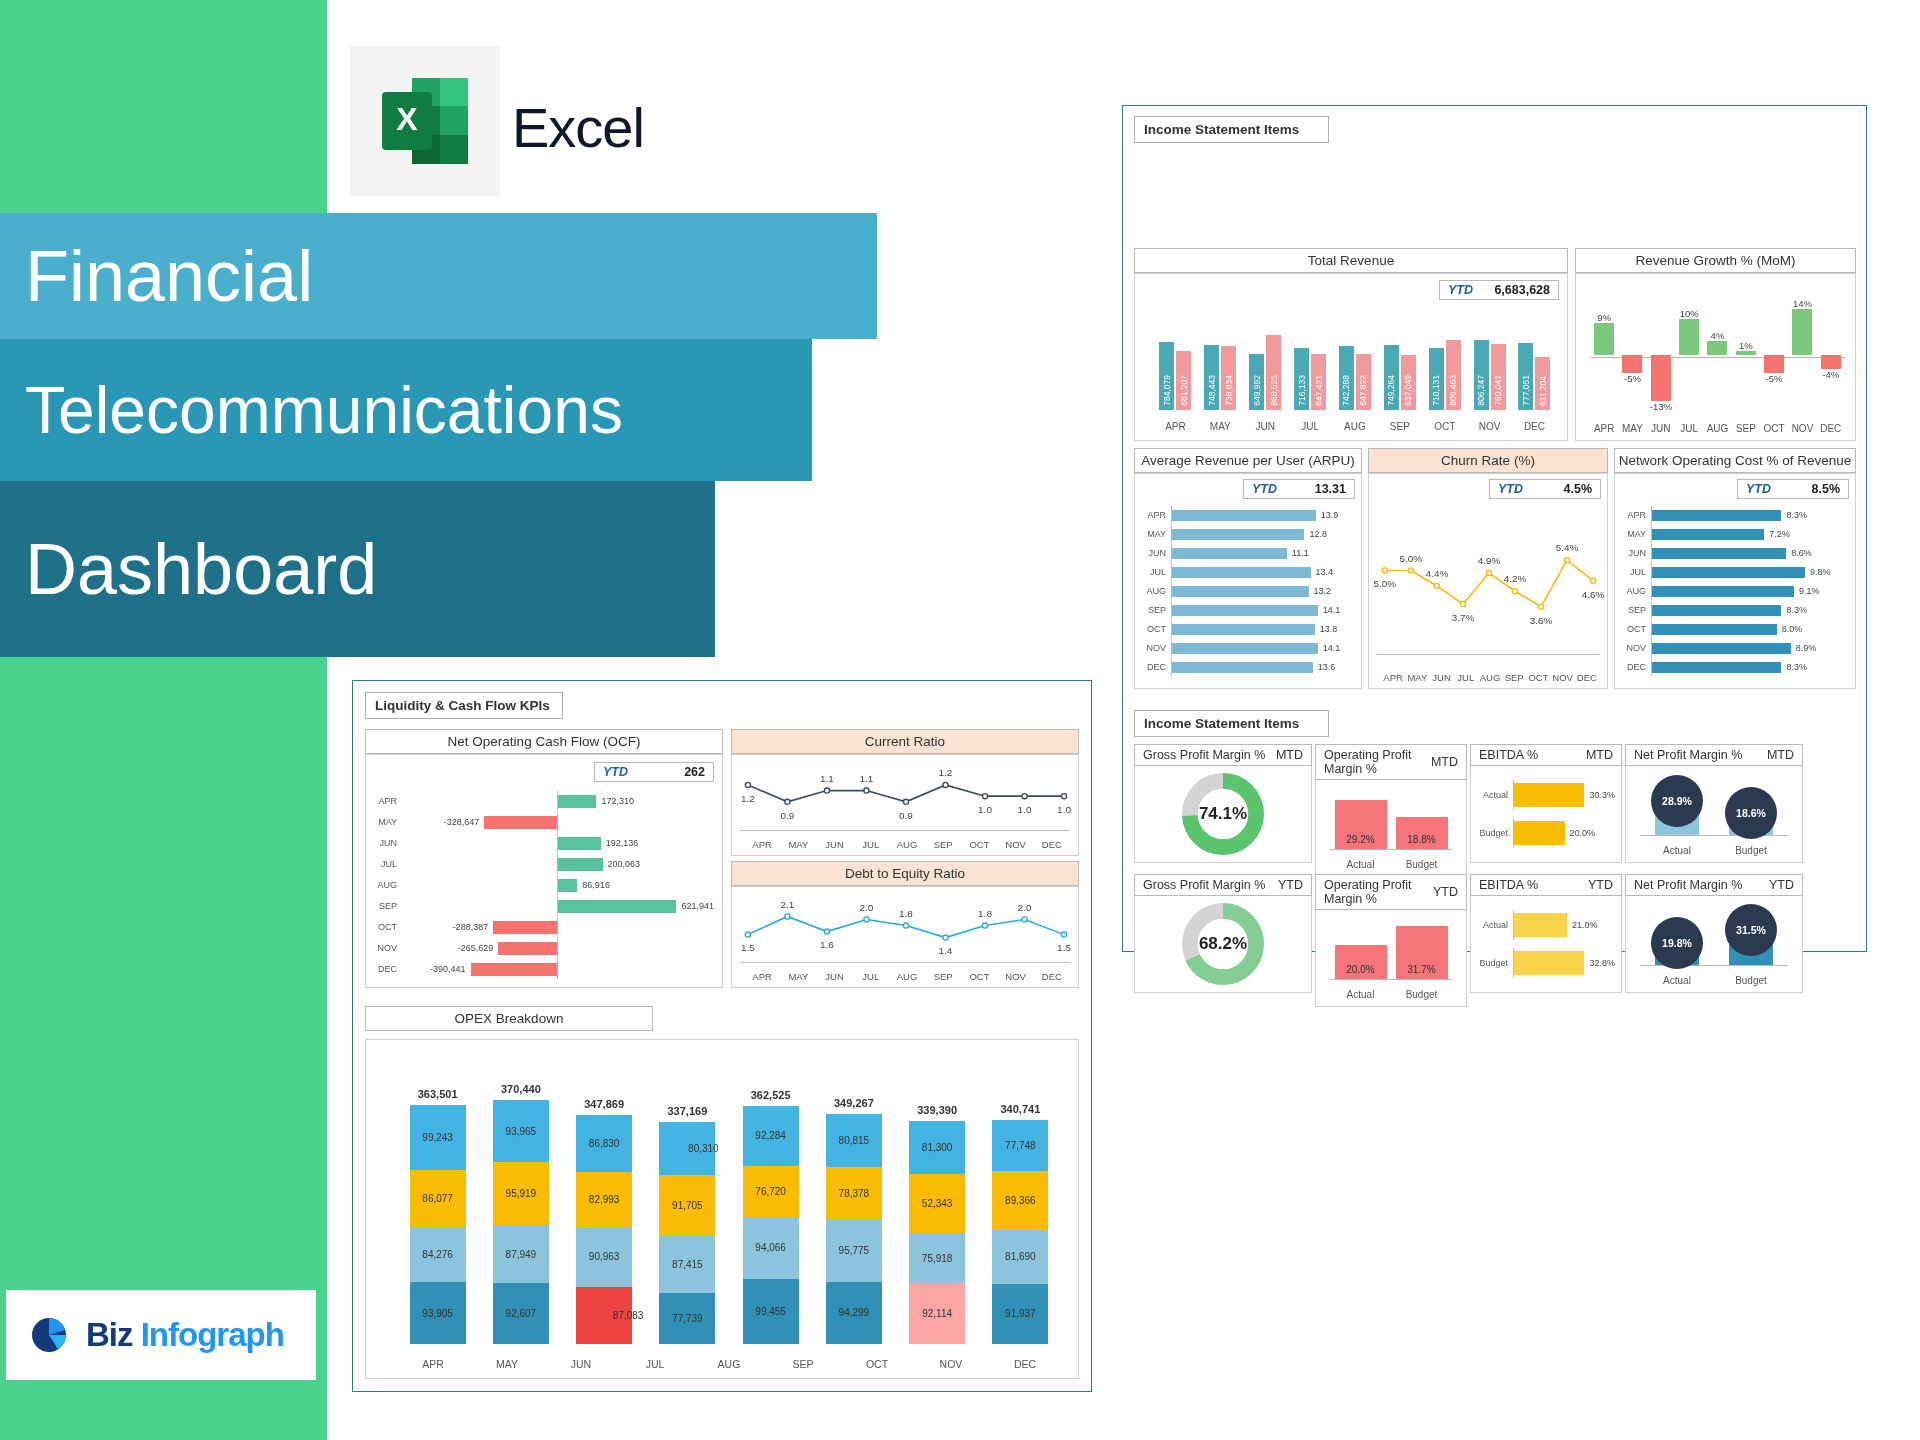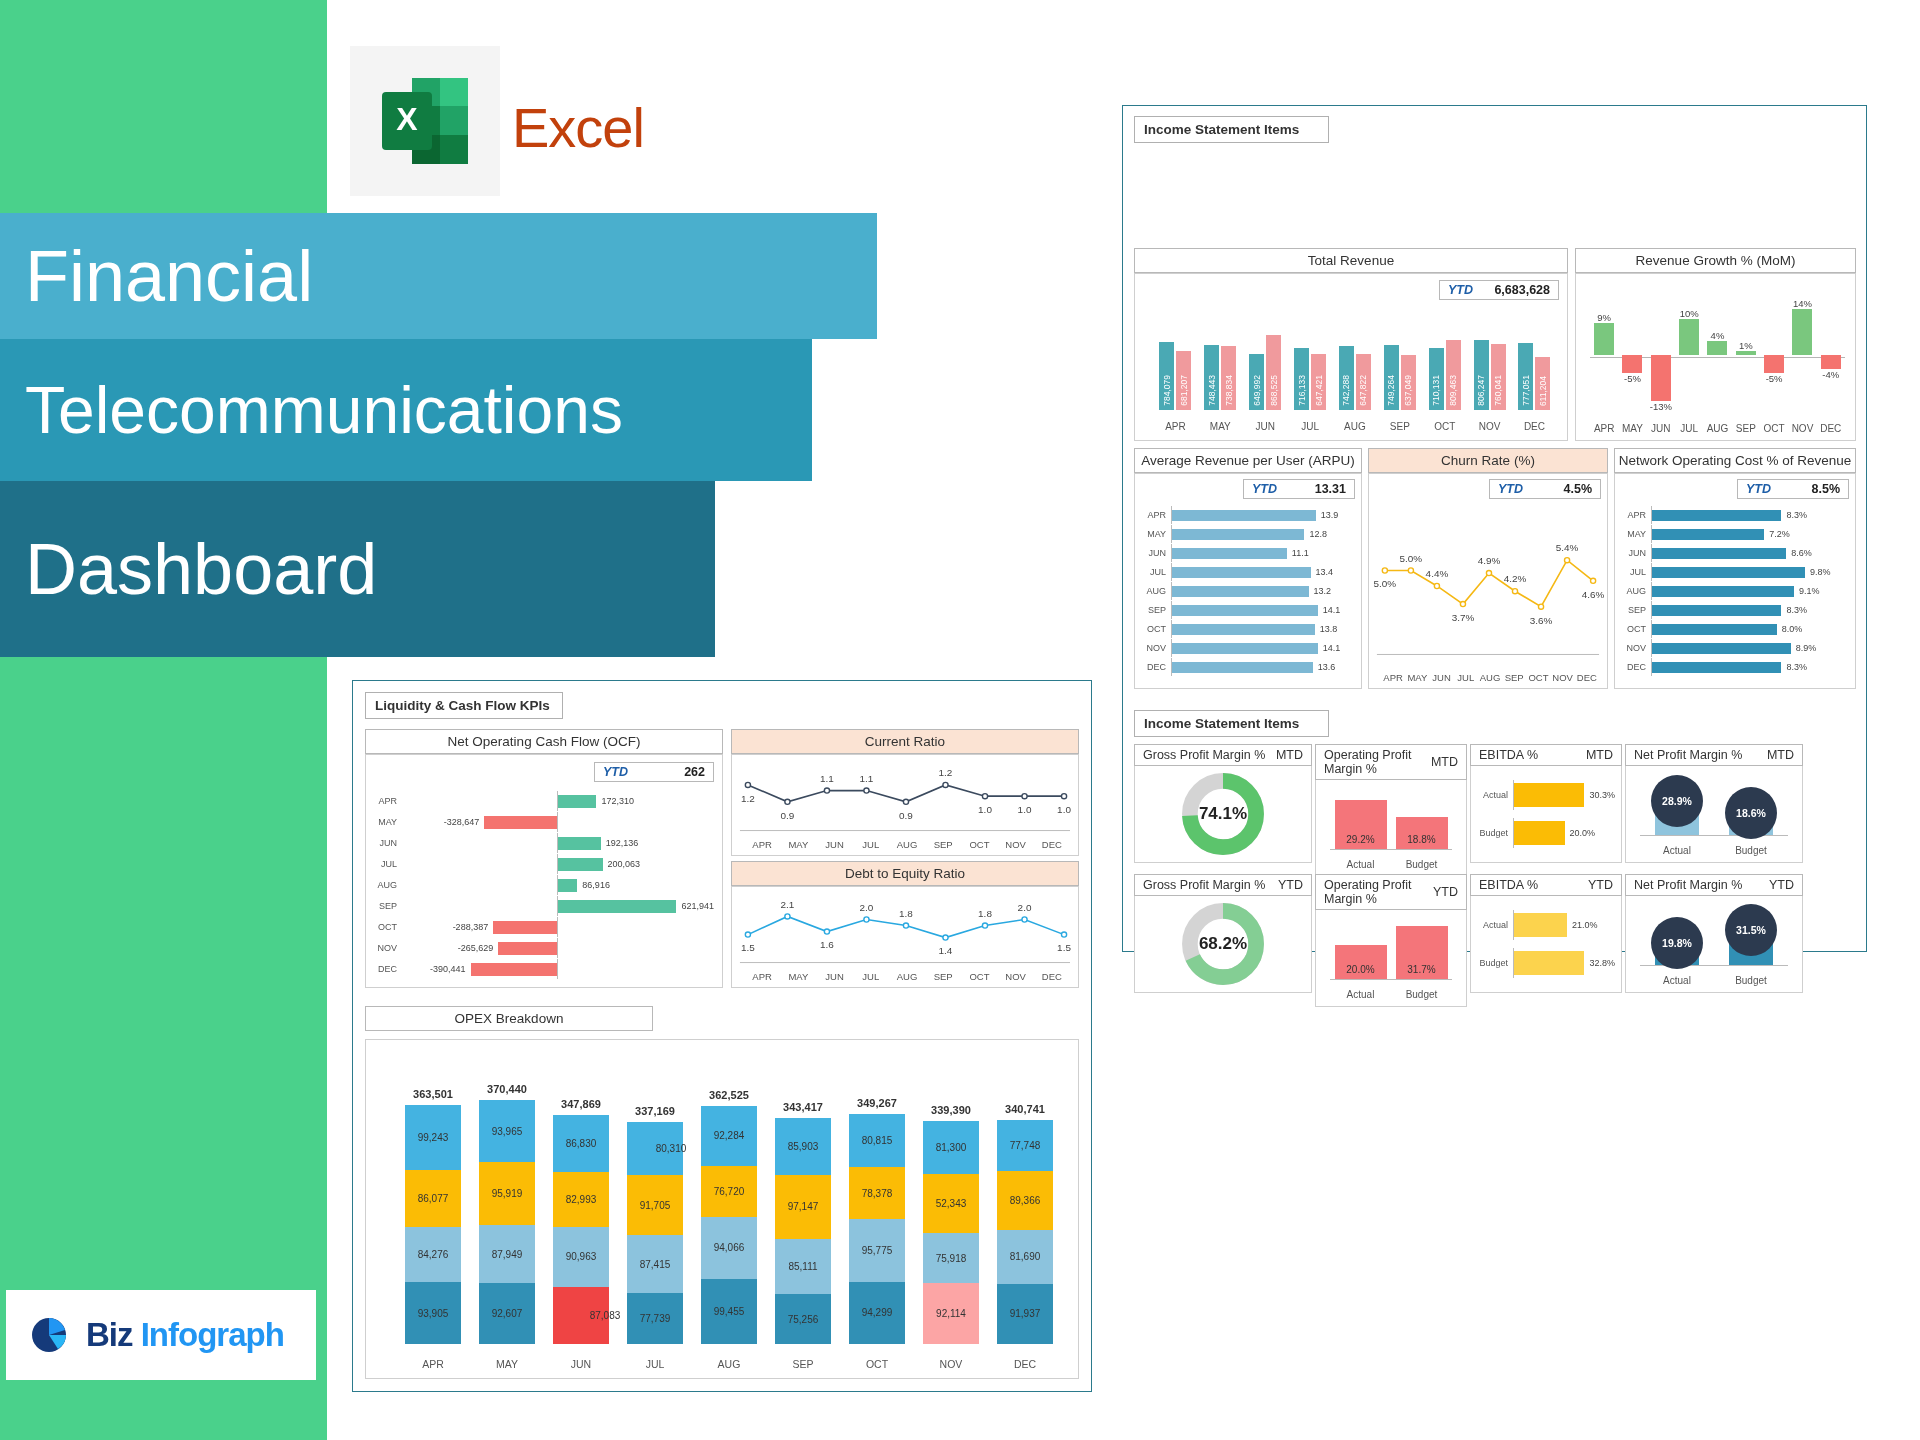--- a/index.html
+++ b/index.html
@@ -7,21 +7,21 @@
     width: 1920px; height: 1440px;
     background: #ffffff;
     font-family: "Liberation Sans", sans-serif;
     position: relative;
     overflow: hidden;
   }
   
   .green-bar { position:absolute; left:0; top:0; width:327px; height:1440px; background:#4ad18b; }
   .logo-excel-box { position:absolute; left:350px; top:46px; width:150px; height:150px; background:#f4f4f4;
       display:flex; align-items:center; justify-content:center; }
-  .excel-word { position:absolute; left:512px; top:95px; font-size:56px; color:#c2410c; letter-spacing:-1px; }
+  .excel-word { position:absolute; left:512px; top:95px; font-size:56px; color:#0f172a; letter-spacing:-1px; }
   .title-band { position:absolute; display:flex; align-items:center; color:#fff; font-weight:300; }
   .band1 { left:0; top:213px; width:877px; height:126px; background:#4aafcd; }
   .band2 { left:0; top:339px; width:812px; height:142px; background:#2a98b5; }
   .band3 { left:0; top:481px; width:715px; height:176px; background:#1f7089; }
   .band1 .t { margin-left:25px; font-size:72px; }
   .band2 .t { margin-left:25px; font-size:66px; }
   .band3 .t { margin-left:25px; font-size:72px; }
   .biz-logo-box { position:absolute; left:6px; top:1290px; width:310px; height:90px; background:#fff;
       display:flex; align-items:center; gap:14px; padding-left:22px; }
   .biz-text { font-size:33px; font-weight:bold; letter-spacing:-1px; }
@@ -909,29 +909,20 @@
           <div class="opex-col">
             <div class="opex-total">362,525</div>
             <div class="opex-stack" style="height: 238.503px;">
               <div class="opex-seg" style="flex: 92284 1 0%; background: rgb(68, 179, 225);">92,284</div>
               <div class="opex-seg" style="flex: 76720 1 0%; background: rgb(251, 188, 5);">76,720</div>
               <div class="opex-seg" style="flex: 94066 1 0%; background: rgb(140, 195, 221);">94,066</div>
               <div class="opex-seg" style="flex: 99455 1 0%; background: rgb(49, 144, 181);">99,455</div>
             </div>
           </div>
           <div class="opex-col">
-            <div class="opex-total">343,417</div>
-            <div class="opex-stack" style="height: 225.932px;">
-              <div class="opex-seg" style="flex: 85903 1 0%; background: rgb(68, 179, 225);">85,903</div>
-              <div class="opex-seg" style="flex: 97147 1 0%; background: rgb(251, 188, 5);">97,147</div>
-              <div class="opex-seg" style="flex: 85111 1 0%; background: rgb(140, 195, 221);">85,111</div>
-              <div class="opex-seg" style="flex: 75256 1 0%; background: rgb(49, 144, 181);">75,256</div>
-            </div>
-          </div>
-          <div class="opex-col">
             <div class="opex-total">349,267</div>
             <div class="opex-stack" style="height: 229.781px;">
               <div class="opex-seg" style="flex: 80815 1 0%; background: rgb(68, 179, 225);">80,815</div>
               <div class="opex-seg" style="flex: 78378 1 0%; background: rgb(251, 188, 5);">78,378</div>
               <div class="opex-seg" style="flex: 95775 1 0%; background: rgb(140, 195, 221);">95,775</div>
               <div class="opex-seg" style="flex: 94299 1 0%; background: rgb(49, 144, 181);">94,299</div>
             </div>
           </div>
           <div class="opex-col">
             <div class="opex-total">339,390</div>

